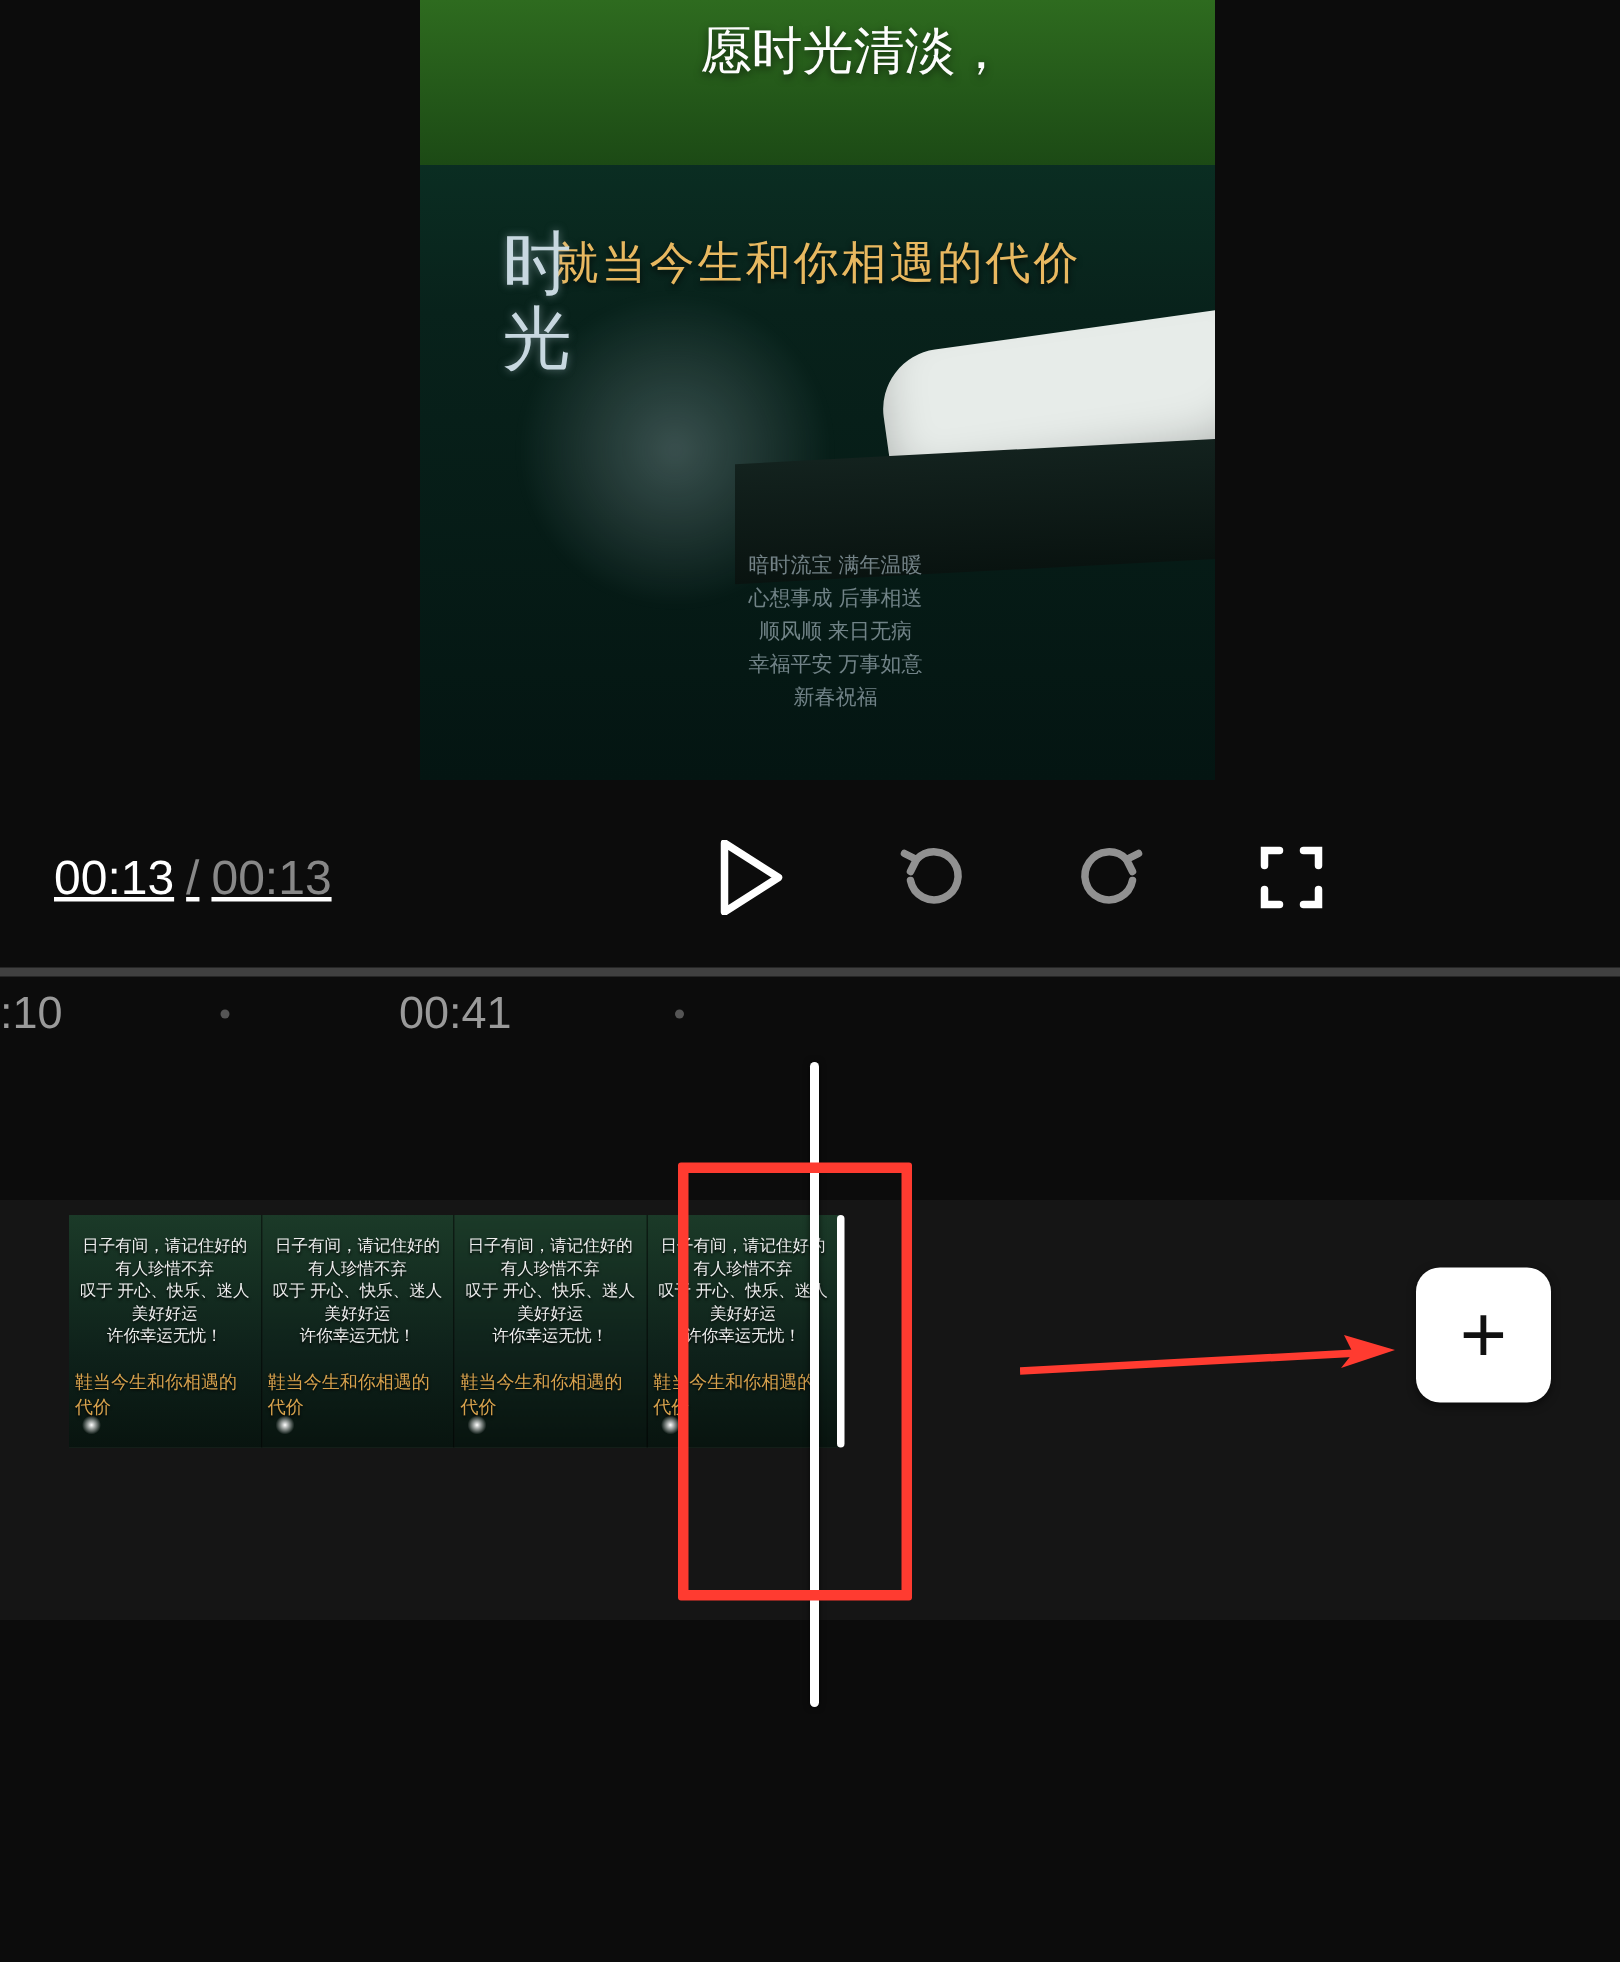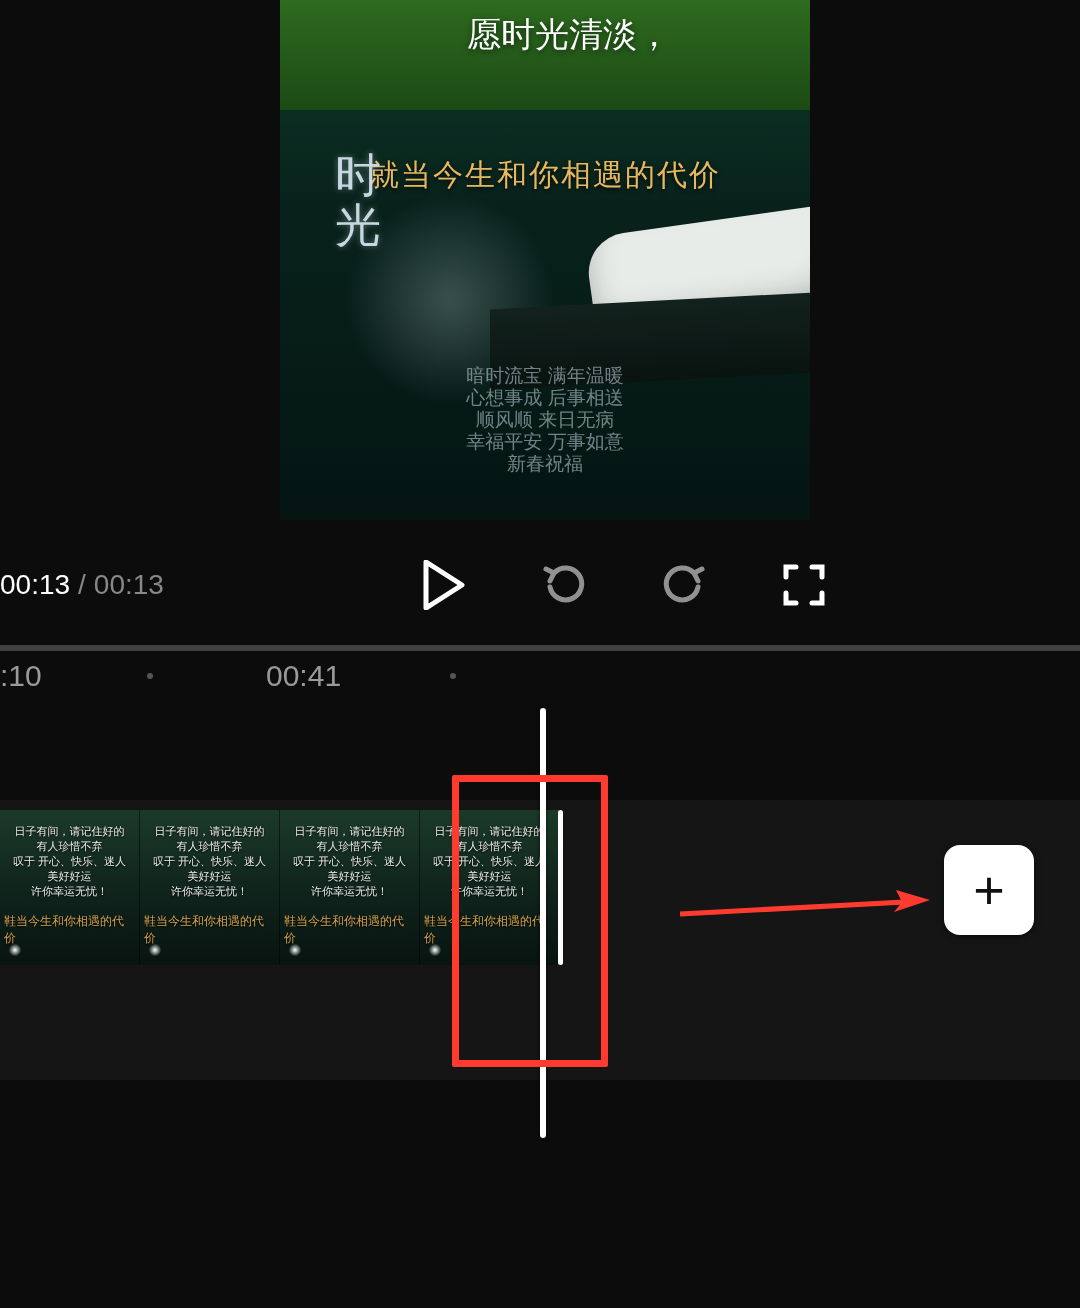--- a/index.html
+++ b/index.html
@@ -48,22 +48,22 @@
     text-shadow:0 2px 4px rgba(0,0,0,.8);
   }
   .preview .big-char {
     position:absolute; left:55px; top:150px;
     font-size:46px; color:#c8d8e0;
     writing-mode: horizontal-tb;
     line-height:50px;
     text-shadow:0 0 6px rgba(180,200,210,.5);
   }
   .preview .tiny {
-    position:absolute; left:60px; bottom:45px; width:410px;
-    color:#9fb0b8; font-size:19px; line-height:22px;
+    position:absolute; left:72px; bottom:45px; width:410px;
+    color:#9fb0b8; font-size:14px; line-height:22px;
     text-align:center; opacity:.7;
   }
   .preview .sleeve {
     position:absolute; right:-40px; top:220px; width:260px; height:110px;
     background:#e7ece9; border-radius:40px 10px 60px 20px;
     transform: rotate(-8deg);
     box-shadow: inset 0 -25px 30px rgba(0,0,0,.25);
   }
   .preview .piano {
     position:absolute; right:-40px; top:300px; width:360px; height:80px;
@@ -71,22 +71,23 @@
     transform: skewY(-3deg);
   }
 
   
   .transport {
     position: absolute;
     left: 0; top: 545px; width: 100%; height: 80px;
     display:flex; align-items:center;
   }
   .time {
-    font-size: 28px;
-    display:flex; gap:8px;
+    margin-left: 36px;
+    font-size: 32px;
+    display:flex; gap:8px;text-decoration:underline;
   }
   .time .cur { color:#fff; }
   .time .sep { color:#888; }
   .time .dur { color:#888; }
   .transport .spacer { flex: 0 0 230px; }
   .play-btn, .undo-btn, .redo-btn, .full-btn {
     display:flex; align-items:center; justify-content:center;
     cursor:pointer;
   }
   .play-btn { width:60px; height:60px; margin-left:20px; }
@@ -104,20 +105,21 @@
   .ruler .tick-dot   { position:absolute; top:22px; width:6px; height:6px; border-radius:50%; background:#555; }
 
   
   .track-zone {
     position:absolute; left:0; top:800px; width:100%; height:280px;
     background:#151515;
   }
   .clip-strip {
     position:absolute; left:0; top:10px; height:155px; width:560px;
     display:flex;
+    padding-left:46px;
   }
   .thumb {
     flex:1 1 0; min-width:0;
     background: linear-gradient(180deg,#1b3a28 0%,#0e211a 60%,#08140f 100%);
     position:relative; overflow:hidden;
     border-right:1px solid rgba(0,0,0,.5);
   }
   .thumb .tiny-text{
     position:absolute; left:4px; right:4px; top:14px;
     font-size:11px; line-height:15px; color:#eee; text-align:center;

